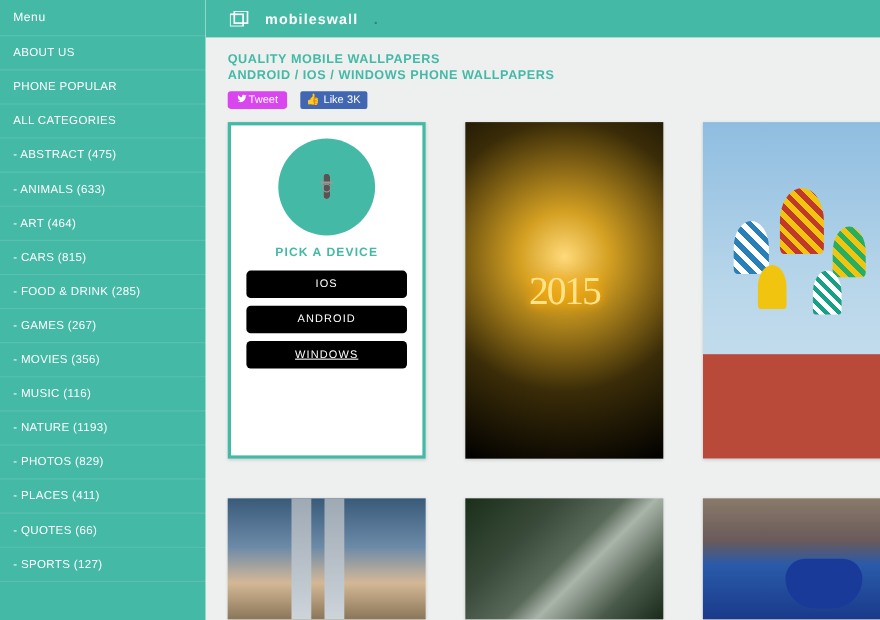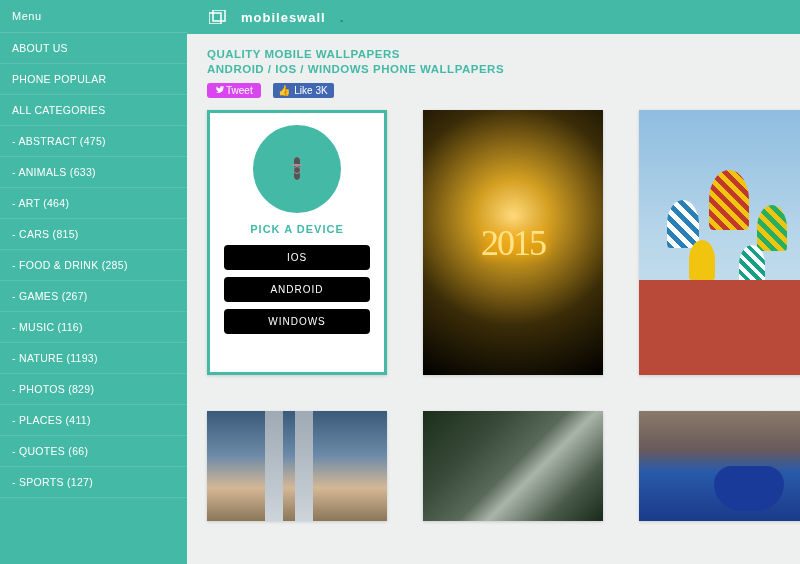--- a/index.html
+++ b/index.html
@@ -99,21 +99,21 @@
     }
     .thumb-like { font-size: 10px; }
     .grid {
       display: grid;
       grid-template-columns: repeat(3, 180px);
       gap: 36px 36px;
       margin-top: 4px;
     }
     .card {
       width: 180px;
-      height: 265px;
+      height: 306px;
       background: #ddd;
       box-shadow: 0 1px 3px rgba(0,0,0,0.15);
       position: relative;
       overflow: hidden;
     }
     .card.short {
       height: 110px;
     }
     .device-card {
       border: 3px solid #44b9a6;
@@ -171,21 +171,21 @@
       background: #000000;
       color: #fff;
       text-align: center;
       padding: 7px 0;
       border-radius: 4px;
       font-size: 10px;
       letter-spacing: 1px;
       margin-bottom: 7px;
       cursor: pointer;
     }
-    .device-btn:last-child { margin-bottom: 0; }
+    .device-btn:last-child { margin-bottom: 0; text-decoration: underline; }
 
     
     .wp-fireworks {
       background: radial-gradient(circle at 50% 40%, #ffd97a 0%, #d4a022 20%, #3a2c08 60%, #000 100%);
       position: relative;
     }
     .wp-fireworks::after {
       content: "2015";
       position: absolute;
       top: 50%; left: 50%;
@@ -234,20 +234,21 @@
   <div class="menu-header">Menu</div>
   <div class="nav-item">ABOUT US</div>
   <div class="nav-item">PHONE POPULAR</div>
   <div class="nav-item">ALL CATEGORIES</div>
   <div class="nav-item">- ABSTRACT (475)</div>
   <div class="nav-item">- ANIMALS (633)</div>
   <div class="nav-item">- ART (464)</div>
   <div class="nav-item">- CARS (815)</div>
   <div class="nav-item">- FOOD &amp; DRINK (285)</div>
   <div class="nav-item">- GAMES (267)</div>
+  <div class="nav-item">- MOVIES (356)</div>
   <div class="nav-item">- MUSIC (116)</div>
   <div class="nav-item">- NATURE (1193)</div>
   <div class="nav-item">- PHOTOS (829)</div>
   <div class="nav-item">- PLACES (411)</div>
   <div class="nav-item">- QUOTES (66)</div>
   <div class="nav-item">- SPORTS (127)</div>
 </div>
 
 <div class="main">
   <div class="topbar">

